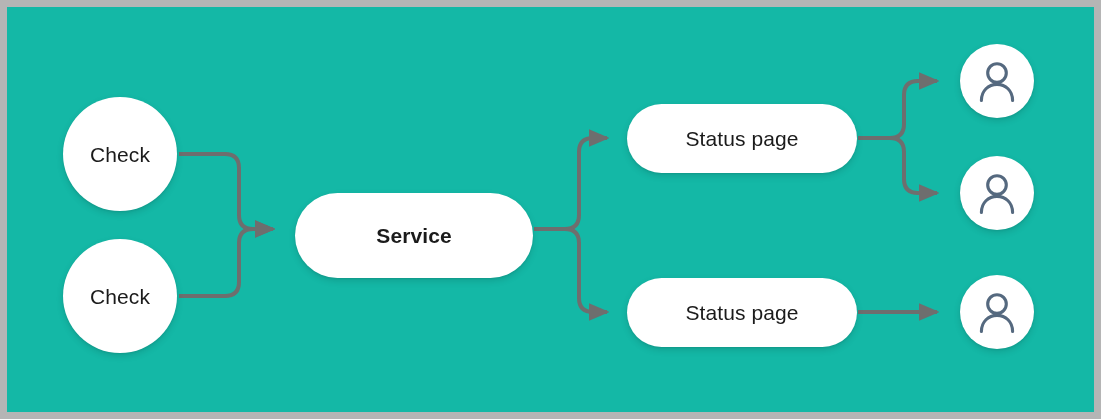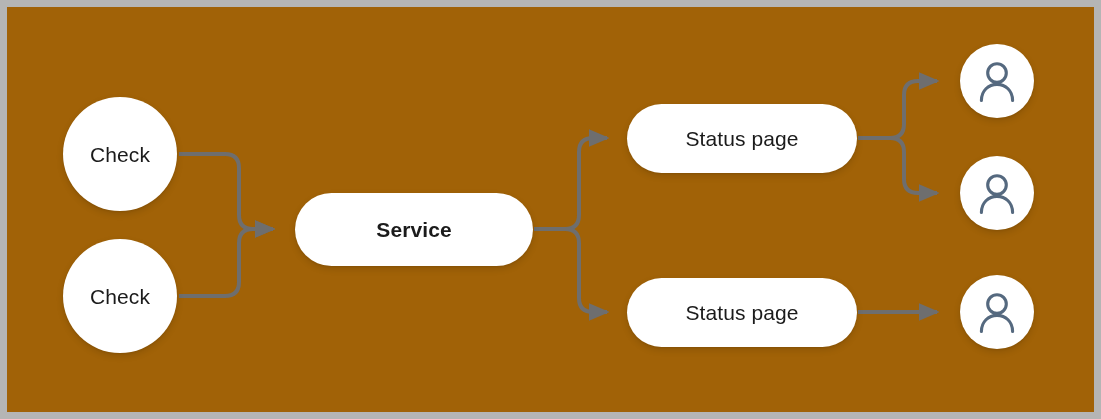--- a/index.html
+++ b/index.html
@@ -10,21 +10,21 @@
   }
   body {
     font-family: "Liberation Sans", sans-serif;
   }
   #diagram-frame {
     position: relative;
     width: 1101px;
     height: 419px;
     box-sizing: border-box;
     border: 7px solid #b5b5b5;
-    background: #a16207;
+    background: #14b8a6;
     overflow: hidden;
   }
   #diagram-canvas {
     position: absolute;
     left: 0;
     top: 0;
     width: 1101px;
     height: 419px;
   }
   .edge-layer {
@@ -71,21 +71,21 @@
     align-items: center;
     justify-content: center;
   }
   .user-icon svg {
     display: block;
   }
 
   
   #node-check-1 { left: 56px;  top: 90px;  width: 114px; height: 114px; }
   #node-check-2 { left: 56px;  top: 232px; width: 114px; height: 114px; }
-  #node-service { left: 288px; top: 186px; width: 238px; height: 73px; justify-content: center; }
+  #node-service { left: 288px; top: 186px; width: 238px; height: 85px; justify-content: center; }
   #node-status-1 { left: 620px; top: 97px;  width: 230px; height: 69px; }
   #node-status-2 { left: 620px; top: 271px; width: 230px; height: 69px; }
   #node-user-1 { left: 953px; top: 37px; }
   #node-user-2 { left: 953px; top: 149px; }
   #node-user-3 { left: 953px; top: 268px; }
 </style>
 </head>
 <body>
 
 <div id="diagram-frame">

